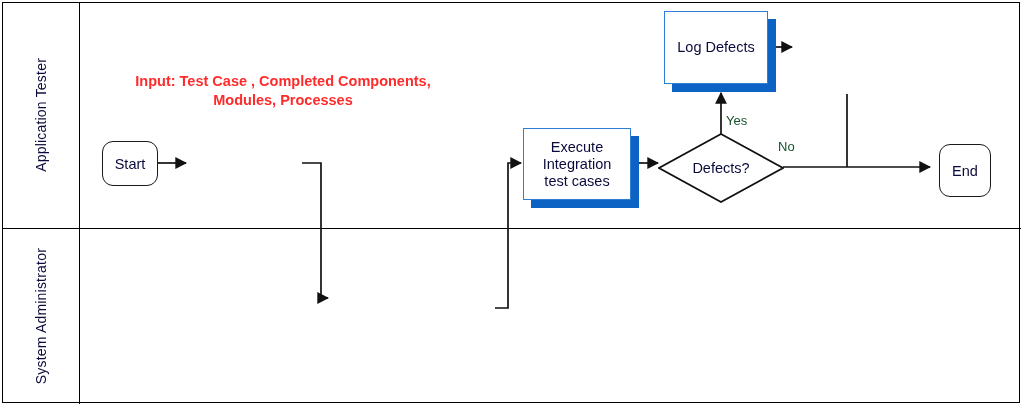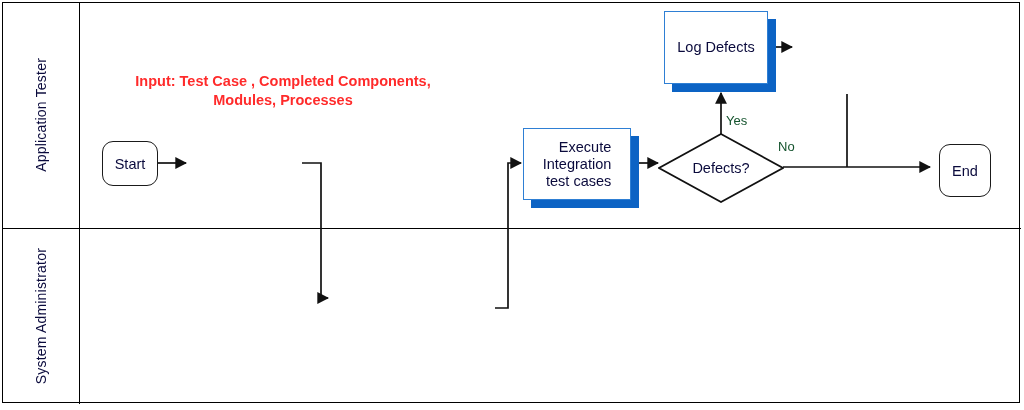--- a/index.html
+++ b/index.html
@@ -192,21 +192,21 @@
 
   <div class="terminator" style="left:102px; top:141px; width:56px; height:45px;">
     <span>Start</span>
   </div>
 
 
 
   <div class="proc-wrap" style="left:523px; top:128px; width:108px; height:72px;">
     <div class="proc-shadow"></div>
     <div class="proc-box">
-      <span style="white-space: pre-line; text-align: right;">Execute
+      <span style="white-space: pre-line;">Execute
 Integration
 test cases</span>
     </div>
   </div>
 
   <div class="diamond-wrap" style="left:658px; top:133px; width:126px; height:70px;">
     <svg width="126" height="70" xmlns="http://www.w3.org/2000/svg">
       <polygon points="63,1 125,35 63,69 1,35" fill="#ffffff" stroke="#111111" stroke-width="1.7"></polygon>
     </svg>
     <div class="diamond-label">Defects?</div>

